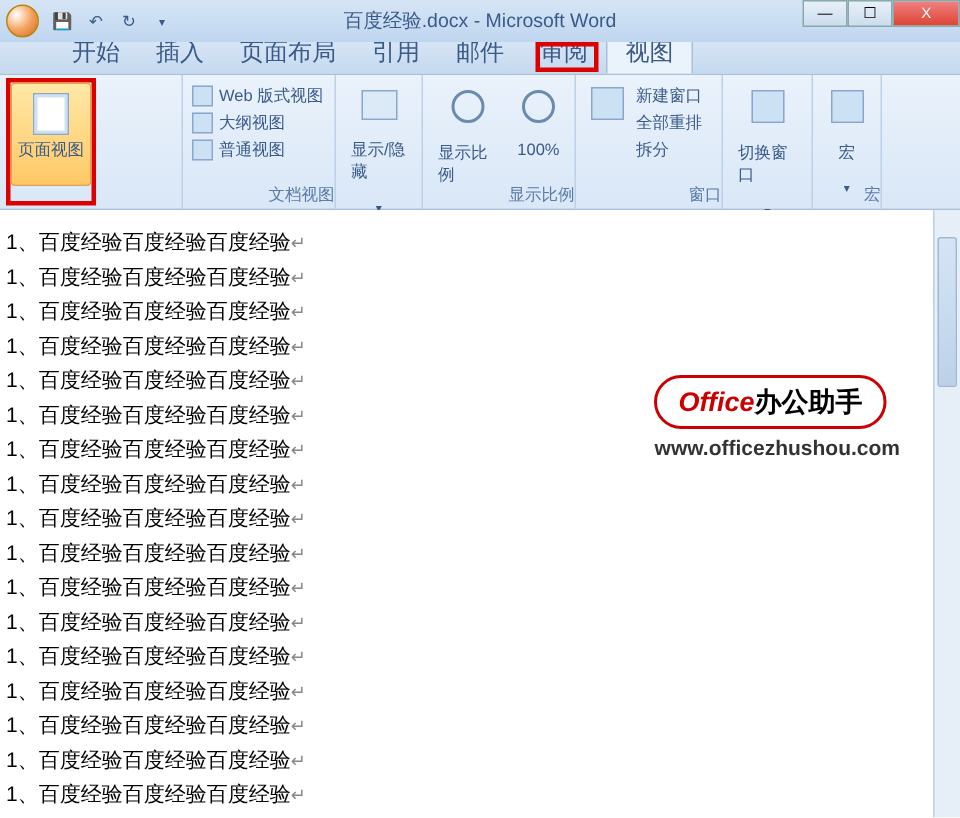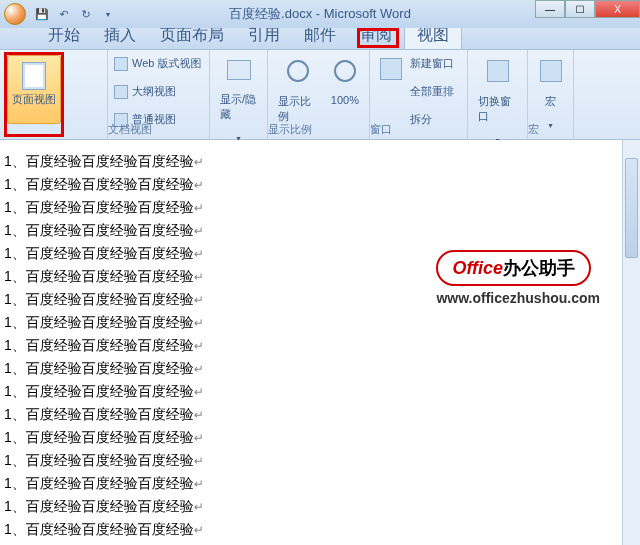--- a/index.html
+++ b/index.html
@@ -11,26 +11,26 @@
 .title-text { position: absolute; left: 50%; transform: translateX(-50%); color: #3a5a8a; font-size: 13px; }
 .winctrls { position: absolute; right: 0; top: 0; display: flex; }
 .winbtn { width: 30px; height: 18px; border: 1px solid #8aa; background: linear-gradient(#e8f0f8,#cde); display: flex; align-items: center; justify-content: center; font-size: 10px; }
 .winbtn.close { background: linear-gradient(#f08080,#d43); color: #fff; width: 45px; }
 .tab-row { height: 22px; background: linear-gradient(#d6e5f5,#c5d9ef); display: flex; align-items: flex-end; padding-left: 36px; font-size: 16px; color: #3a5a8a; border-bottom: 1px solid #a9c0dc; }
 .tab { padding: 3px 12px; cursor: pointer; }
 .tab.active { background: #eaf2fb; border: 1px solid #a9c0dc; border-bottom: none; border-radius: 3px 3px 0 0; }
 .hl-red { border: 3px solid #d00; }
 .ribbon { height: 90px; background: linear-gradient(#eaf2fb, #d9e7f7); border-bottom: 1px solid #a9c0dc; display: flex; font-size: 11px; color: #3a5a8a; }
 .group { border-right: 1px solid #bcd1e8; padding: 2px 4px; display: flex; flex-direction: column; position: relative; }
-.group-label { position: absolute; bottom: 2px; left: 0; right: 0; text-align: left; font-size: 11px; color: #5a7aa8; }
+.group-label { position: absolute; bottom: 2px; left: 0; right: 0; text-align: right; font-size: 11px; color: #5a7aa8; }
 .big-btn { display: flex; flex-direction: column; align-items: center; justify-content: flex-start; padding: 4px 4px 16px; gap: 2px; }
 .big-btn.active { background: linear-gradient(#ffe8a6,#ffc866); border: 1px solid #e6a23c; border-radius: 3px; }
 .ico-page { width: 24px; height: 28px; background: #fff; border: 1px solid #8aa8cc; box-shadow: inset 0 0 0 2px #cde1f5; margin-top: 2px; }
 .ico-book { width: 28px; height: 22px; background: linear-gradient(90deg,#cde1f5 48%, #8aa8cc 49% 51%, #cde1f5 52%); border: 1px solid #8aa8cc; margin-top: 4px; }
-.small-items { display: flex; flex-direction: column; gap: 13px; padding: 4px 2px 16px; }
+.small-items { display: flex; flex-direction: column; gap: 3px; padding: 4px 2px 16px; }
 .small-item { display: flex; align-items: center; gap: 4px; white-space: nowrap; }
 .ico-sm { width: 14px; height: 14px; background: #cde1f5; border: 1px solid #8aa8cc; flex-shrink: 0; }
 .vgroup { display: flex; padding-bottom: 14px; }
 .stack { display: flex; flex-direction: column; align-items: center; padding: 4px 6px 0; gap: 12px; }
 .ico-zoom { width: 22px; height: 22px; border: 2px solid #6a8ab0; border-radius: 50%; position: relative; margin-top: 4px; }
 .ico-ruler { width: 24px; height: 20px; background: #dce9f7; border: 1px solid #8aa8cc; margin-top: 4px; }
 .ico-win { width: 22px; height: 22px; background: #cde1f5; border: 1px solid #8aa8cc; margin-top: 4px; }
 .dropdown-tri { font-size: 8px; }
 .doc-area { position: absolute; top: 140px; left: 0; right: 0; bottom: 0; background: #fff; display: flex; }
 .doc-content { flex: 1; padding: 10px 0 0 4px; font-size: 14px; color: #000; font-family: SimSun, serif; line-height: 22px; overflow: hidden; }
@@ -71,21 +71,21 @@
     <div class="tab">插入</div>
     <div class="tab">页面布局</div>
     <div class="tab">引用</div>
     <div class="tab">邮件</div>
     <div class="tab">审阅</div>
     <div class="tab active">视图</div>
   </div>
 <div class="hl-tab hl-red"></div>
 
 <div class="ribbon">
-  <div class="group" style="width:108px">
+  <div class="group" style="width:122px">
     <div style="display:flex;height:100%">
       <div class="hl-bigbtn-wrap">
         <div class="big-btn active">
           <div class="ico-page"></div>
           <span>页面视图</span>
         </div>
       </div>
     </div>
   </div>
   <div class="group" style="width:102px">

